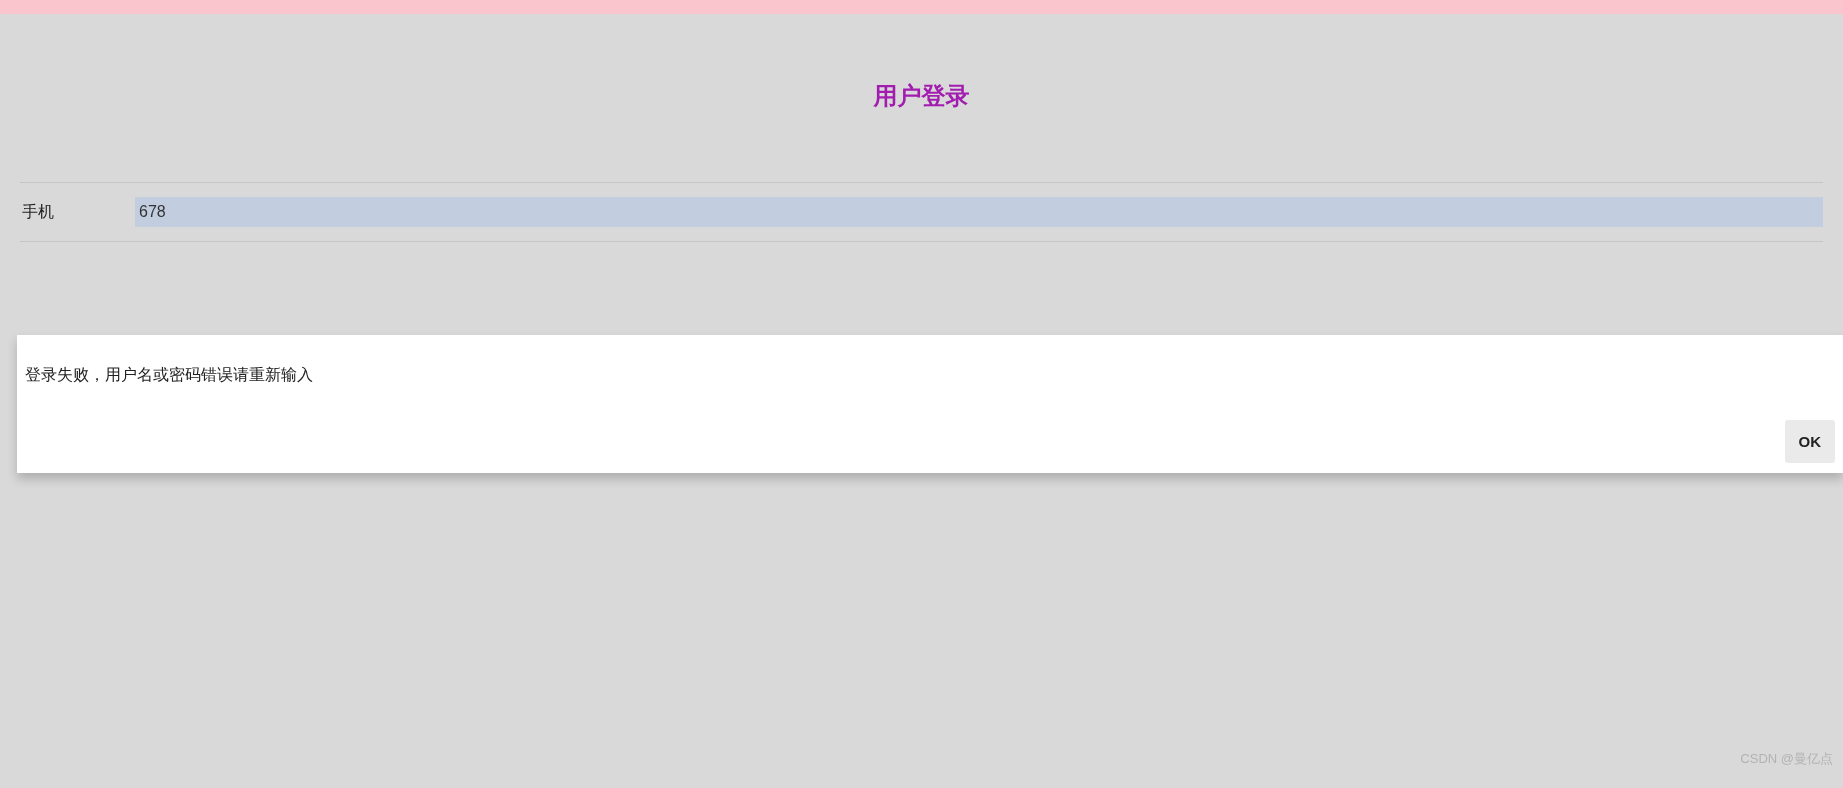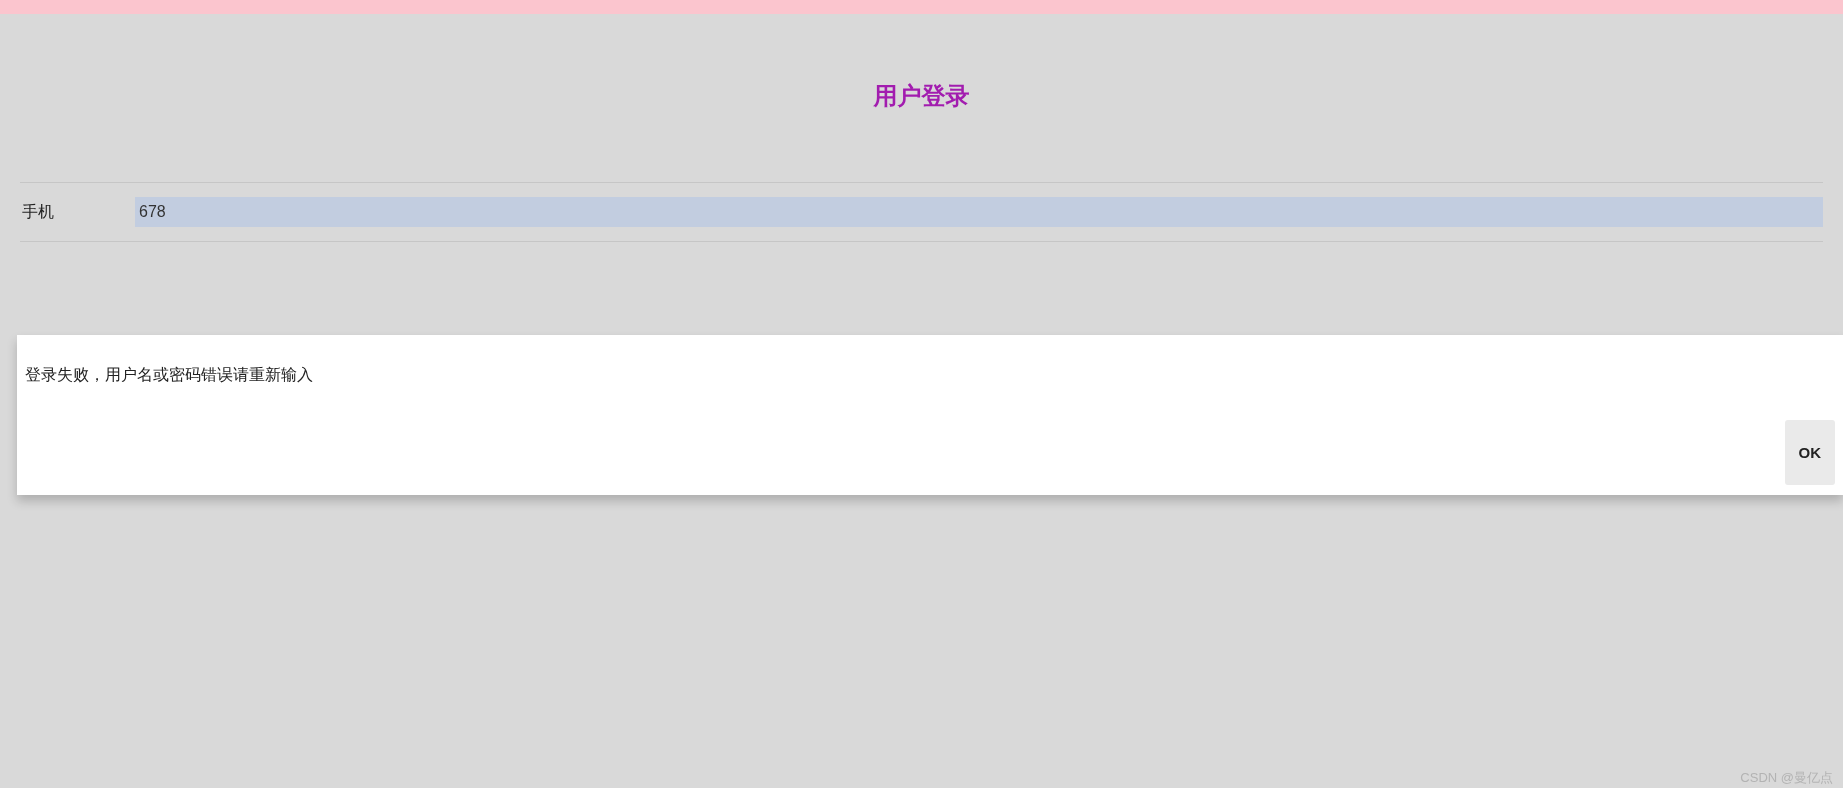--- a/index.html
+++ b/index.html
@@ -86,29 +86,29 @@
       justify-content: flex-end;
       padding: 0 8px 10px 0;
     }
     .ok-button {
       background: #eaeaea;
       border: none;
       border-radius: 3px;
       font-size: 15px;
       font-weight: bold;
       color: #222;
-      padding: 24px 14px;
+      padding: 13px 14px;
       cursor: pointer;
       font-family: inherit;
       text-align: center;
     }
     .watermark {
       position: absolute;
       right: 10px;
-      bottom: 1px;
+      bottom: 20px;
       font-size: 13px;
       color: #b3b3b3;
     }
   </style>
 </head>
 <body>
 
 <div class="top-bar"></div>
 
 <h1 class="page-title">用户登录</h1>

